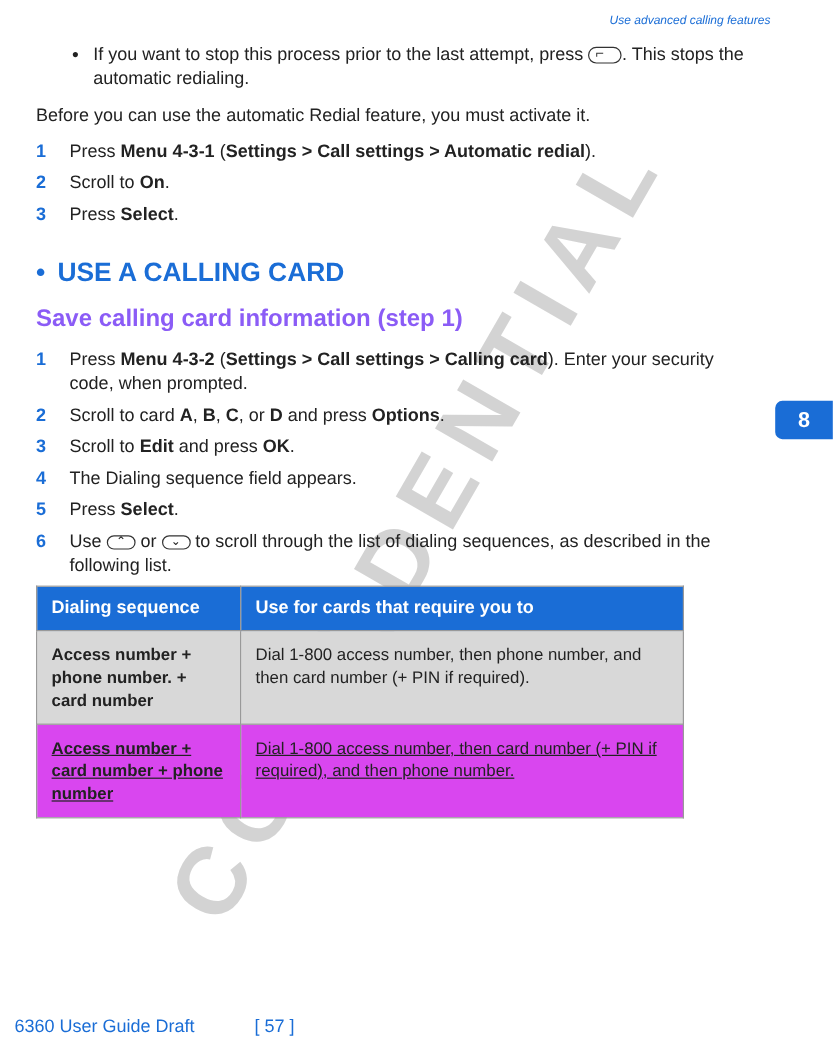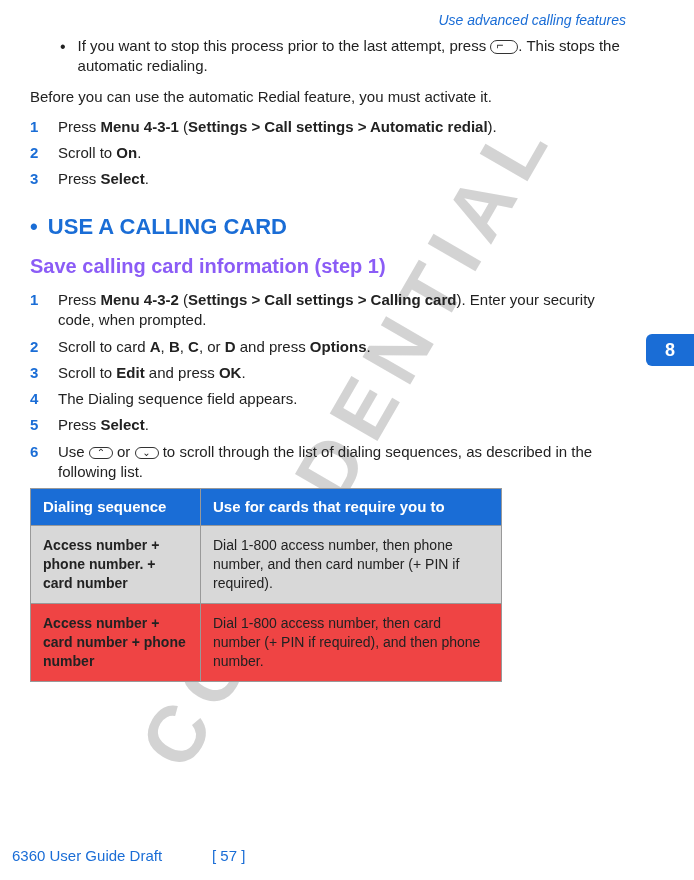--- a/index.html
+++ b/index.html
@@ -20,24 +20,24 @@
       font-weight: bold;
       color: rgba(130,130,130,0.35);
       letter-spacing: 12px;
       z-index: 0;
       pointer-events: none;
       white-space: nowrap;
     }
     .header-right {
       position: absolute;
       top: 12px;
-      right: 68px;
+      right: 52px;
       color: #1a6dd6;
       font-style: italic;
-      font-size: 14px;
+      font-size: 10px;
     }
     .content {
       position: relative;
       z-index: 1;
       padding: 30px 60px 0 30px;
       font-size: 15px;
       color: #222;
       line-height: 1.35;
     }
     .bullet-row { display: flex; margin-top: 6px; margin-bottom: 10px; padding-left: 30px; }
@@ -79,41 +79,41 @@
       border-radius: 7px;
       vertical-align: middle;
       background: #fff;
       position: relative;
       font-size: 10px;
       text-align: center;
       line-height: 10px;
     }
     table.dialseq {
       border-collapse: collapse;
-      width: 472px;
+      width: 540px;
       margin-top: 2px;
       border-radius: 10px;
     }
     table.dialseq th {
       background: #1a6dd6;
       color: #fff;
       text-align: left;
       font-weight: bold;
       font-size: 15px;
       padding: 8px 12px;
       border: 1px solid #999;
     }
     table.dialseq td {
       border: 1px solid #999;
       padding: 10px 12px;
       vertical-align: top;
       font-size: 14px;
     }
     tr.row-a td { background: #d8d8d8; }
-    tr.row-b td { background: #ef4444; }
+    tr.row-b td { background: #d946ef; text-decoration: underline; }
     .col1 { width: 170px; font-weight: bold; }
     .chapter-tab {
       position: absolute;
       right: 0;
       top: 334px;
       width: 48px;
       height: 32px;
       background: #1a6dd6;
       color: #fff;
       font-size: 18px;

